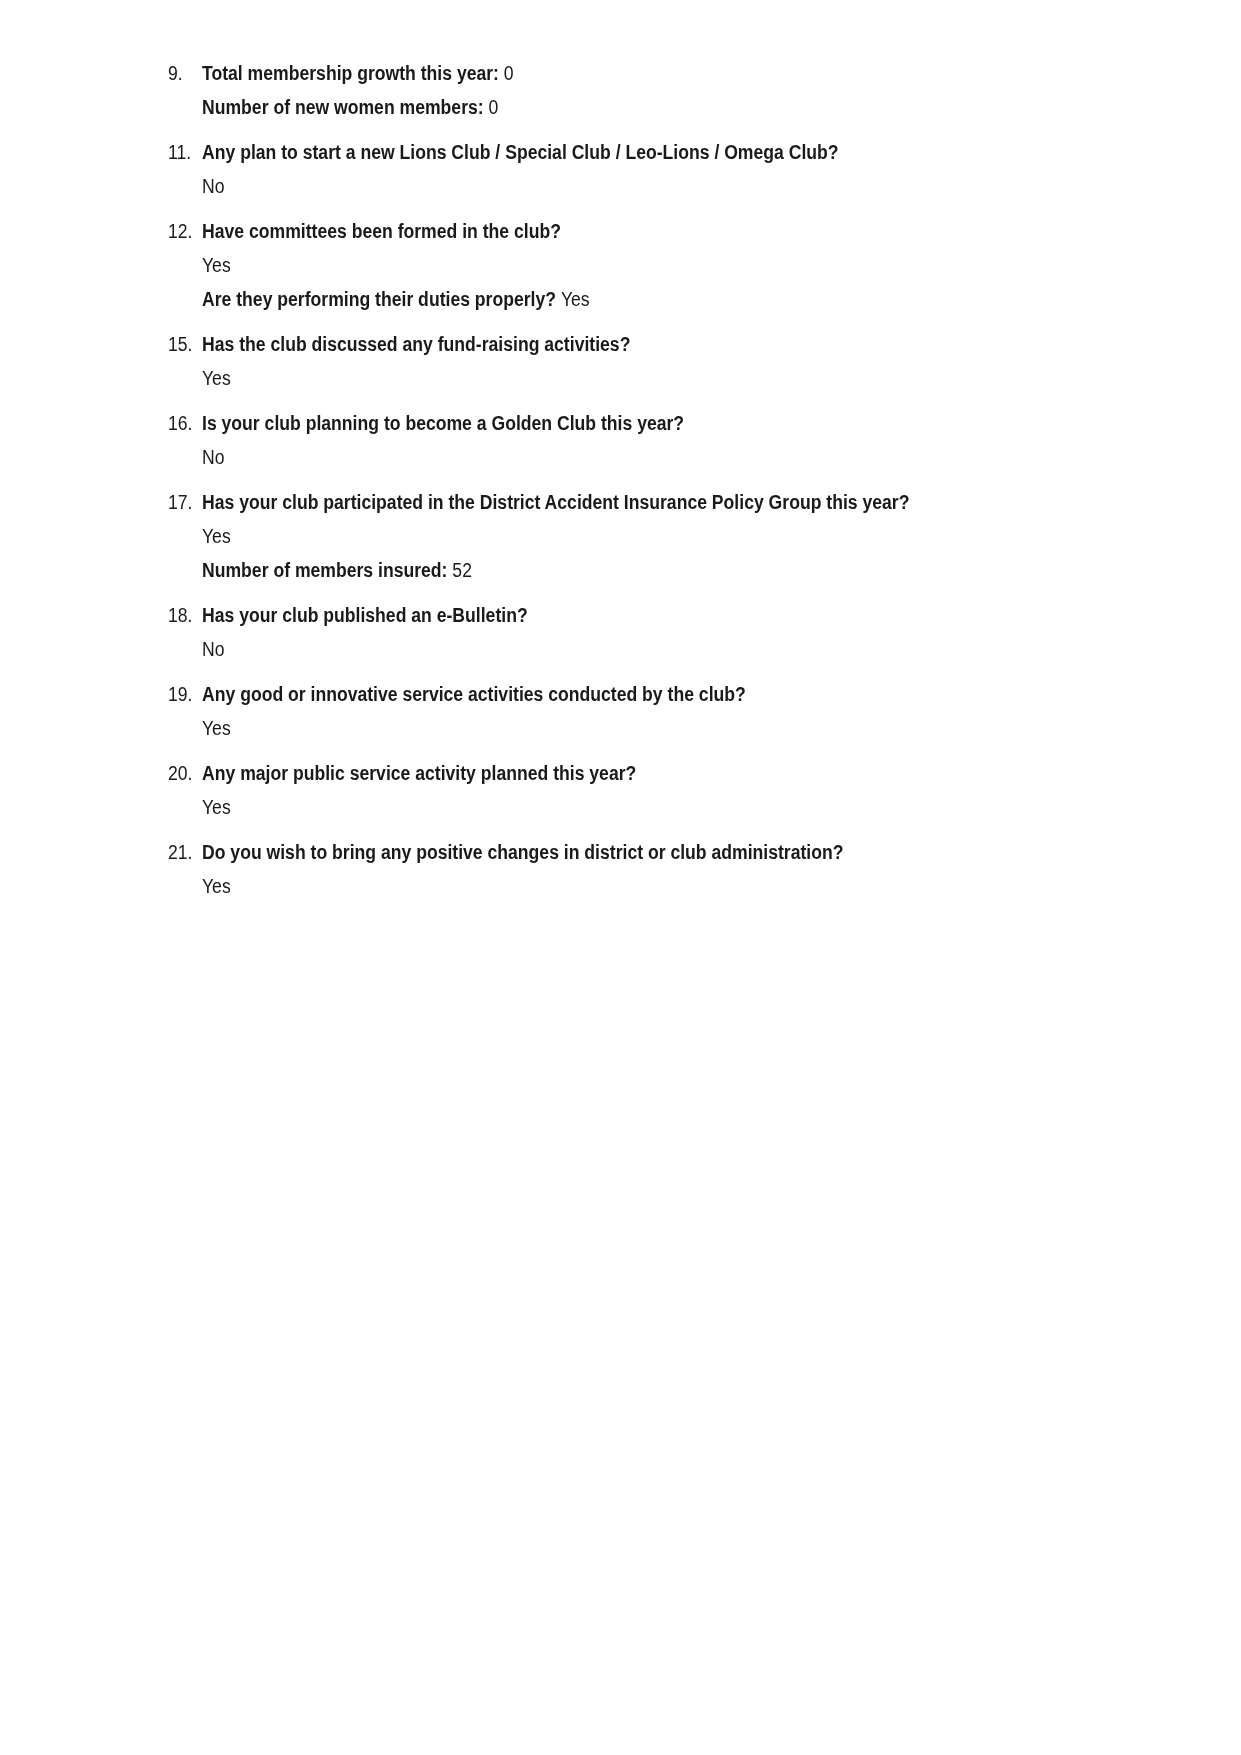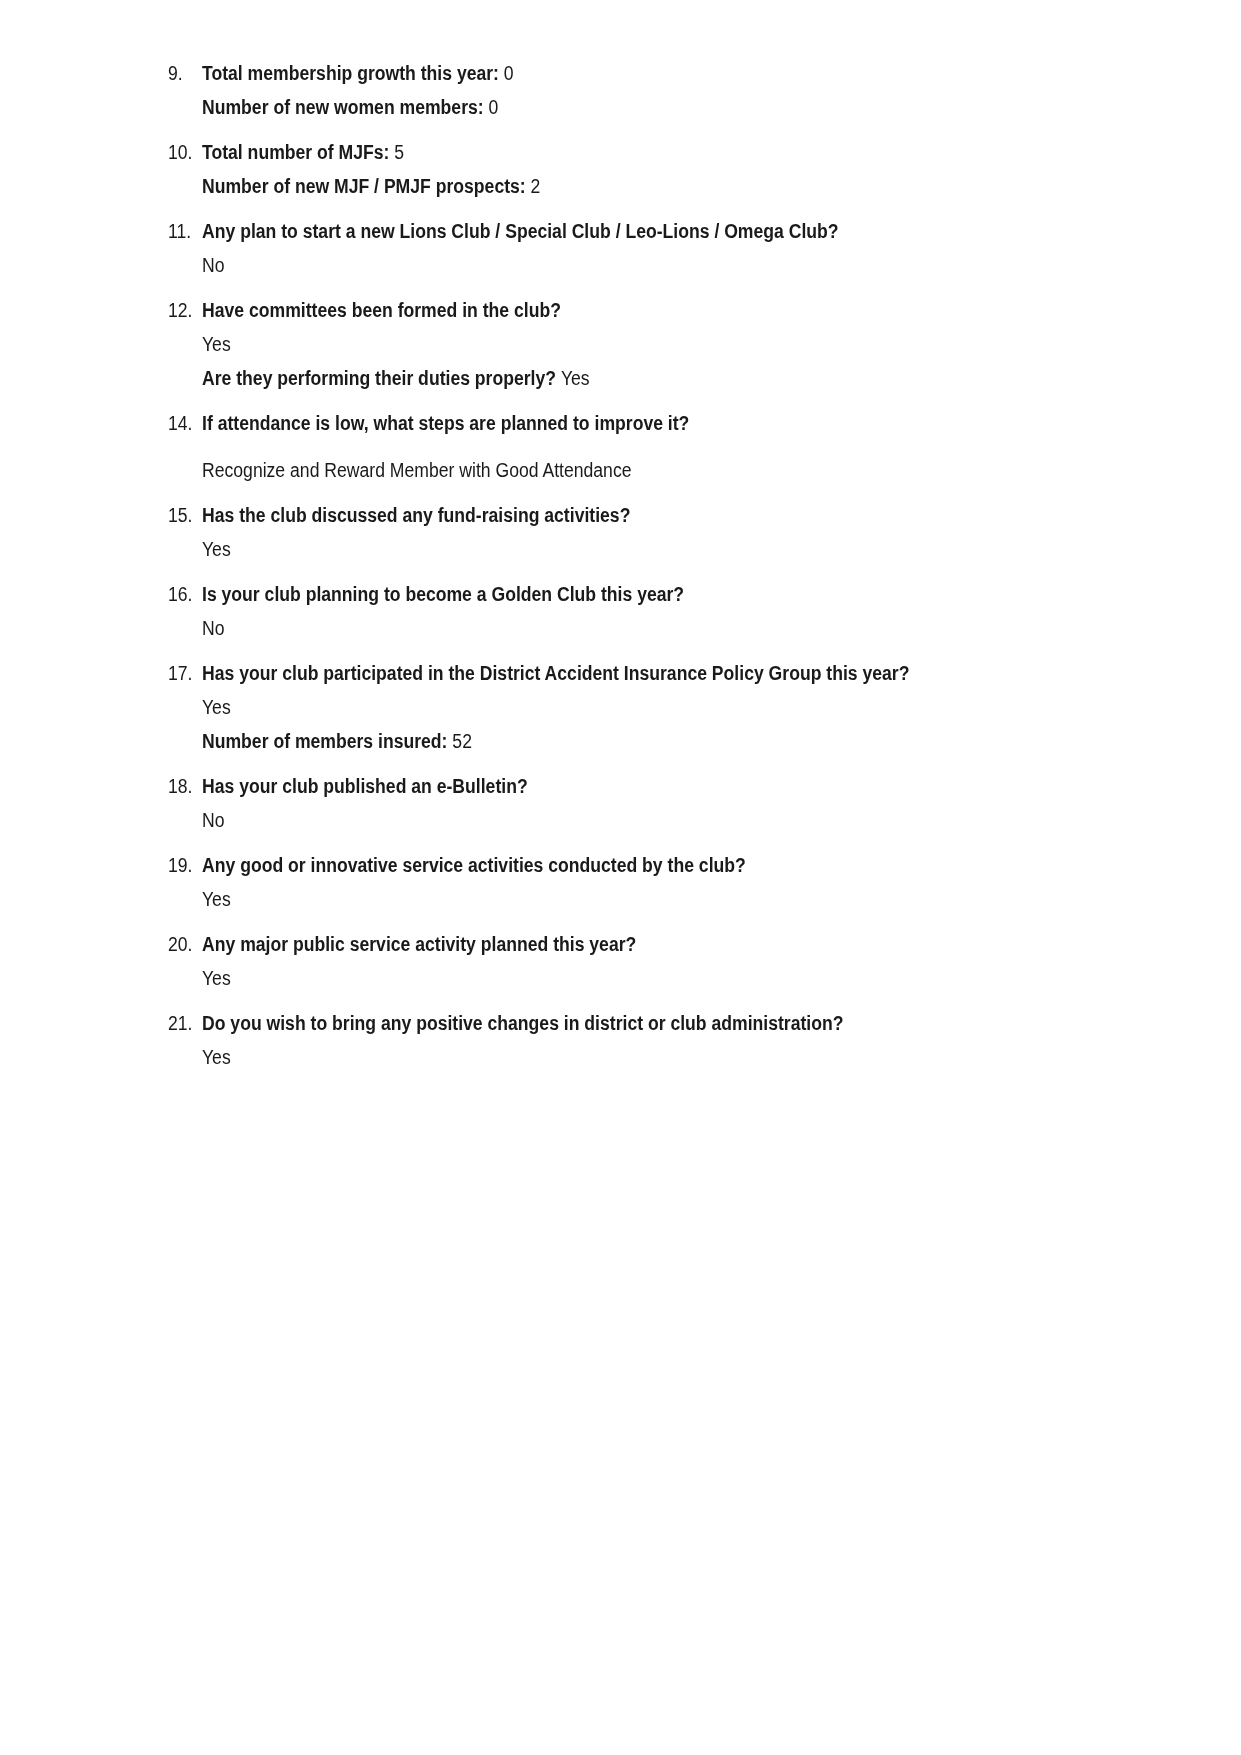--- a/index.html
+++ b/index.html
@@ -56,46 +56,32 @@
 <main class="page">
   <div>
       <div class="item">
         <div class="num">9.</div>
         <div class="body">
           <div class="line"><span class="seg-b">Total membership growth this year: </span><span class="seg-r">0</span></div>
           <div class="line"><span class="seg-b">Number of new women members: </span><span class="seg-r">0</span></div>
         </div>
       </div>
       <div class="item">
-        <div class="num">10.</div>
-        <div class="body">
-          <div class="line"><span class="seg-b">Total number of MJFs: </span><span class="seg-r">5</span></div>
-          <div class="line"><span class="seg-b">Number of new MJF / PMJF prospects: </span><span class="seg-r">2</span></div>
-        </div>
-      </div>
-      <div class="item">
         <div class="num">11.</div>
         <div class="body">
           <div class="line"><span class="seg-b">Any plan to start a new Lions Club / Special Club / Leo-Lions / Omega Club?</span></div>
           <div class="line"><span class="seg-r">No</span></div>
         </div>
       </div>
       <div class="item">
         <div class="num">12.</div>
         <div class="body">
           <div class="line"><span class="seg-b">Have committees been formed in the club?</span></div>
           <div class="line"><span class="seg-r">Yes</span></div>
           <div class="line"><span class="seg-b">Are they performing their duties properly? </span><span class="seg-r">Yes</span></div>
-        </div>
-      </div>
-      <div class="item">
-        <div class="num">14.</div>
-        <div class="body">
-          <div class="line"><span class="seg-b">If attendance is low, what steps are planned to improve it?</span></div>
-          <div class="line spaced"><span class="seg-r">Recognize and Reward Member with Good Attendance</span></div>
         </div>
       </div>
       <div class="item">
         <div class="num">15.</div>
         <div class="body">
           <div class="line"><span class="seg-b">Has the club discussed any fund-raising activities?</span></div>
           <div class="line"><span class="seg-r">Yes</span></div>
         </div>
       </div>
       <div class="item">

